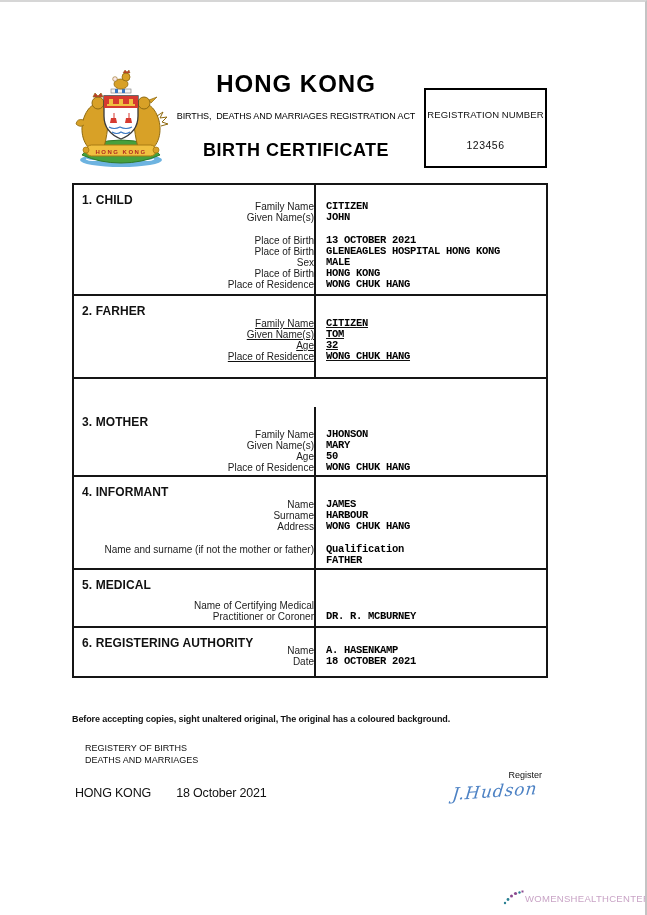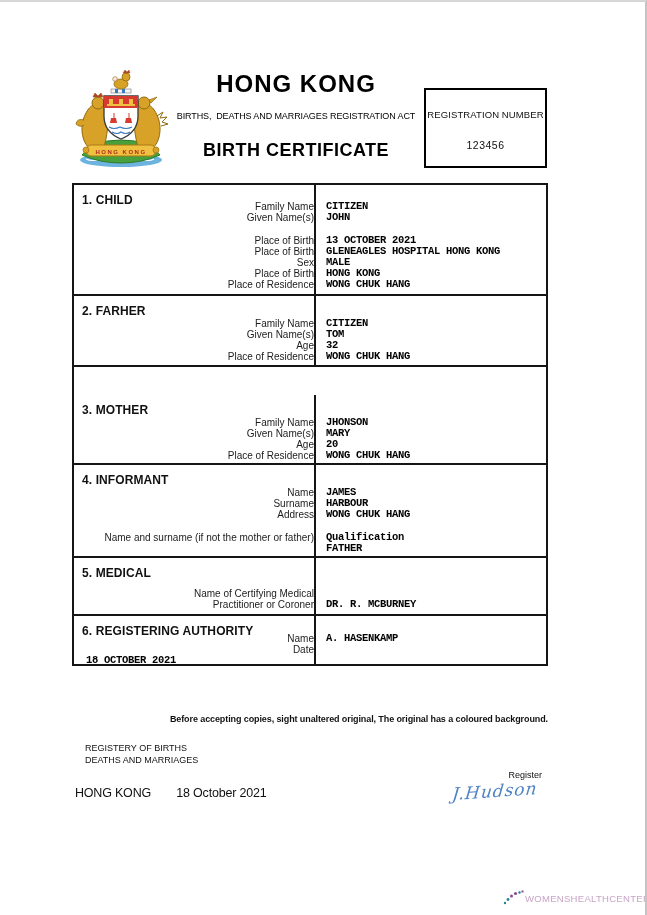--- a/index.html
+++ b/index.html
@@ -40,21 +40,21 @@
   .sec-title { position:absolute; left:8px; top:8px; font-size:12px; font-weight:bold; letter-spacing:0.1px; }
   .rows { position:relative; }
   .row { display:flex; line-height:11px; }
   .lbl { width:240px; text-align:right; font-size:10px; color:#1c1c1c; }
   .val {
     padding-left:12px; font-family:"Liberation Mono", monospace;
     font-weight:bold; font-size:10.5px; letter-spacing:-0.3px; white-space:pre; color:#000;
   }
   
   .notice {
-    position:absolute; left:72px; top:712px; width:476px; text-align:right;
+    position:absolute; left:72px; top:712px; width:476px; text-align:left;
     font-size:9px; font-weight:bold; letter-spacing:-0.1px;
   }
   .registry { position:absolute; left:85px; top:741px; font-size:9px; line-height:11.5px; }
   .certify { position:absolute; left:295px; top:741px; width:256px; font-size:9px; line-height:11.5px; }
   .registrar { position:absolute; left:295px; top:768px; width:247px; text-align:right; font-size:9px; }
   .place-date { position:absolute; left:75px; top:784px; font-size:12.5px; letter-spacing:-0.2px; }
   .place-date .pd-place { display:inline-block; width:84px; }
   .place-date .pd-date { display:inline-block; margin-left:14px; }
   .signature {
     position:absolute; left:425px; top:779px; width:140px; text-align:center;
@@ -152,21 +152,21 @@
             <div class="lbl">Place of Birth</div>
             <div class="val">HONG KONG</div>
           </div>
           <div class="row">
             <div class="lbl">Place of Residence</div>
             <div class="val">WONG CHUK HANG</div>
           </div>
         </div>
         <div class="vdiv"></div>
       </div>
-      <div class="section" style="height: 71px;">
+      <div class="section" style="height: 83px; text-decoration: underline;">
         <div class="sec-title">2. FARHER</div>
         <div class="rows" style="padding-top: 22px;">
           <div class="row">
             <div class="lbl">Family Name</div>
             <div class="val">CITIZEN</div>
           </div>
           <div class="row">
             <div class="lbl">Given Name(s)</div>
             <div class="val">TOM</div>
           </div>
@@ -187,21 +187,21 @@
           <div class="row">
             <div class="lbl">Family Name</div>
             <div class="val">JHONSON</div>
           </div>
           <div class="row">
             <div class="lbl">Given Name(s)</div>
             <div class="val">MARY</div>
           </div>
           <div class="row">
             <div class="lbl">Age</div>
-            <div class="val">20</div>
+            <div class="val">50</div>
           </div>
           <div class="row">
             <div class="lbl">Place of Residence</div>
             <div class="val">WONG CHUK HANG</div>
           </div>
         </div>
         <div class="vdiv"></div>
       </div>
       <div class="section" style="height: 93px;">
         <div class="sec-title">4. INFORMANT</div>
@@ -243,21 +243,21 @@
         </div>
         <div class="vdiv"></div>
       </div>
       <div class="section" style="height: 48px;">
         <div class="sec-title">6. REGISTERING AUTHORITY</div>
         <div class="rows" style="padding-top: 17px;">
           <div class="row">
             <div class="lbl">Name</div>
             <div class="val">A. HASENKAMP</div>
           </div>
-          <div class="row" style="margin-top: 0; flex-direction: column;">
+          <div class="row" style="margin-top: 0;">
             <div class="lbl">Date</div>
             <div class="val">18 OCTOBER 2021</div>
           </div>
         </div>
         <div class="vdiv"></div>
       </div>
     </div>
 
   <div class="notice">Before accepting copies, sight unaltered original, The original has a coloured background.</div>
 

